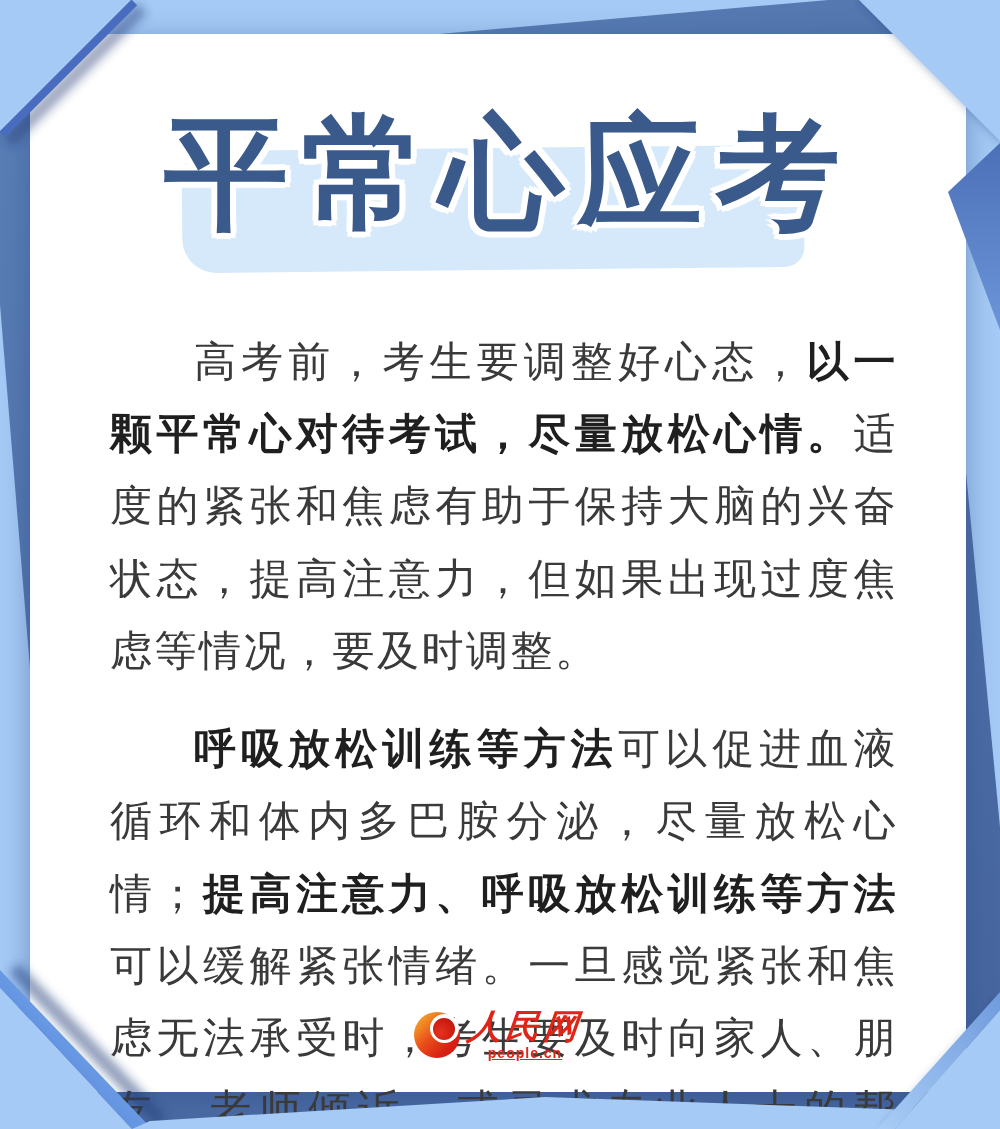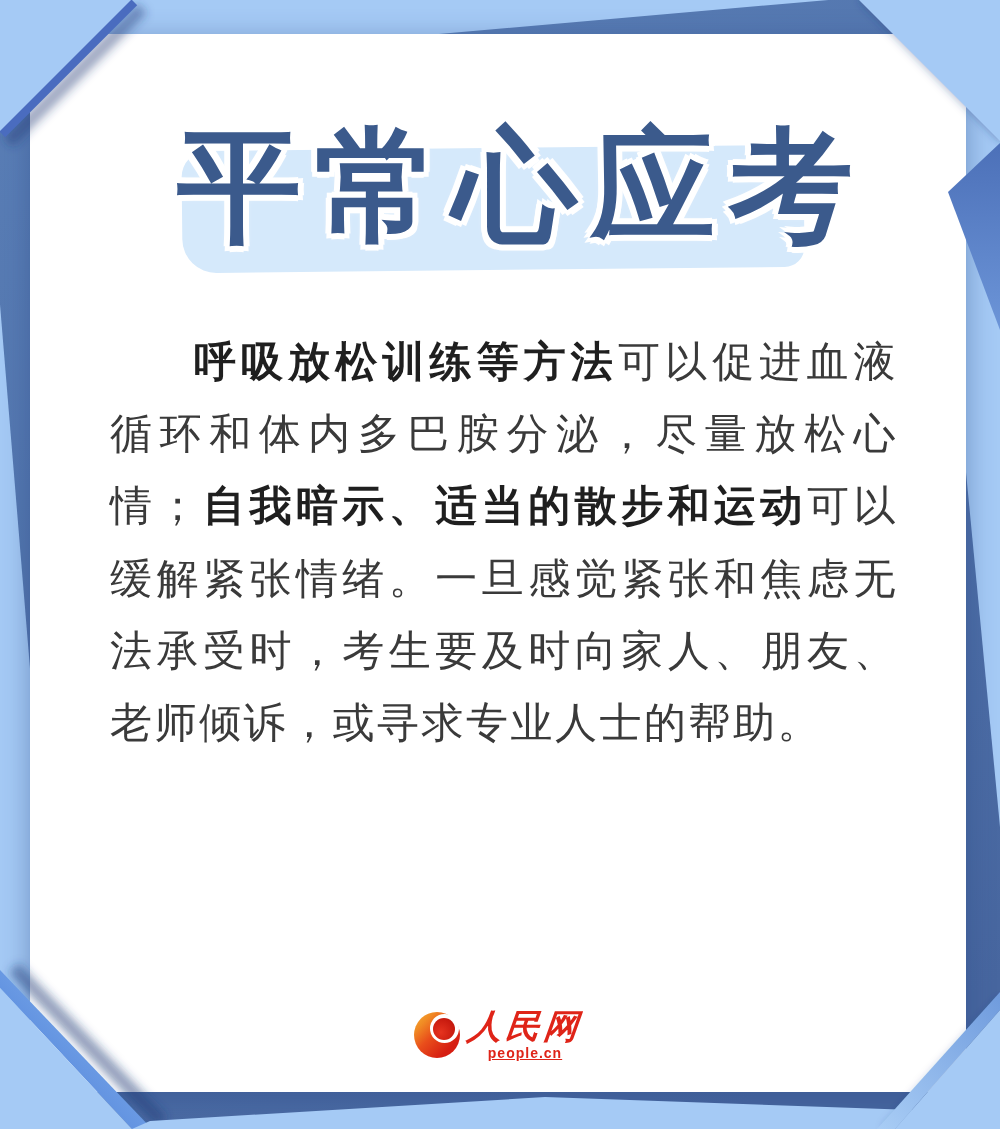--- a/index.html
+++ b/index.html
@@ -21,21 +21,21 @@
   }
   
   .title-wrap{position:absolute;left:0;top:0;width:100%;height:280px;}
   .title-highlight{
     position:absolute;left:152px;top:114px;width:622px;height:122px;
     background:var(--highlight-blue);
     border-radius:26px 38px 20px 34px;
     transform:rotate(-.6deg);
   }
   .poster-title{
-    position:absolute;left:0;top:64px;width:100%;margin:17px;text-align:center;
+    position:absolute;left:0;top:64px;width:100%;margin:4px;text-align:center;
     font-family:"Liberation Serif","DejaVu Serif",serif;
     font-size:124px;line-height:1.18;font-weight:700;color:var(--title-blue);
     letter-spacing:14px;text-indent:14px;
     text-shadow:-5px -5px 0 #fff,5px -5px 0 #fff,-5px 5px 0 #fff,5px 5px 0 #fff,
                 -6px 0 0 #fff,6px 0 0 #fff,0 -6px 0 #fff,0 6px 0 #fff,0 0 10px #fff;
   }
   
   .body-text{
     position:absolute;left:80px;top:292px;width:788px;
     font-size:42px;line-height:1.72;letter-spacing:2.5px;
@@ -79,21 +79,22 @@
   </svg>
 
   <div class="card">
 
     <div class="title-wrap">
       <div class="title-highlight"></div>
       <h1 class="poster-title">平常心应考</h1>
     </div>
 
     <div class="body-text" id="body">
-        <p><strong>呼吸放松训练等方法</strong><span>可以促进血液循环和体内多巴胺分泌，尽量放松心情；</span><strong>自我暗示、适当的散步和运动</strong><span>可以缓解紧张情绪。一旦感觉紧张和焦虑无法承受时，考生要及时向家人、朋友、老师倾诉，或寻求专业人士的帮助。</span></p>
+        <p><span>高考前，考生要调整好心态，</span><strong>以一颗平常心对待考试，尽量放松心情。</strong><span>适度的紧张和焦虑有助于保持大脑的兴奋状态，提高注意力，但如果出现过度焦虑等情况，要及时调整。</span></p>
+        <p><strong>呼吸放松训练等方法</strong><span>可以促进血液循环和体内多巴胺分泌，尽量放松心情；</span><strong>提高注意力、呼吸放松训练等方法</strong><span>可以缓解紧张情绪。一旦感觉紧张和焦虑无法承受时，考生要及时向家人、朋友、老师倾诉，或寻求专业人士的帮助。</span></p>
       </div>
 
     <div class="logo">
       <span class="logo-icon"></span>
       <span class="logo-text">
         <span class="logo-name">人民网</span>
         <span class="logo-domain">people.cn</span>
       </span>
     </div>
 

